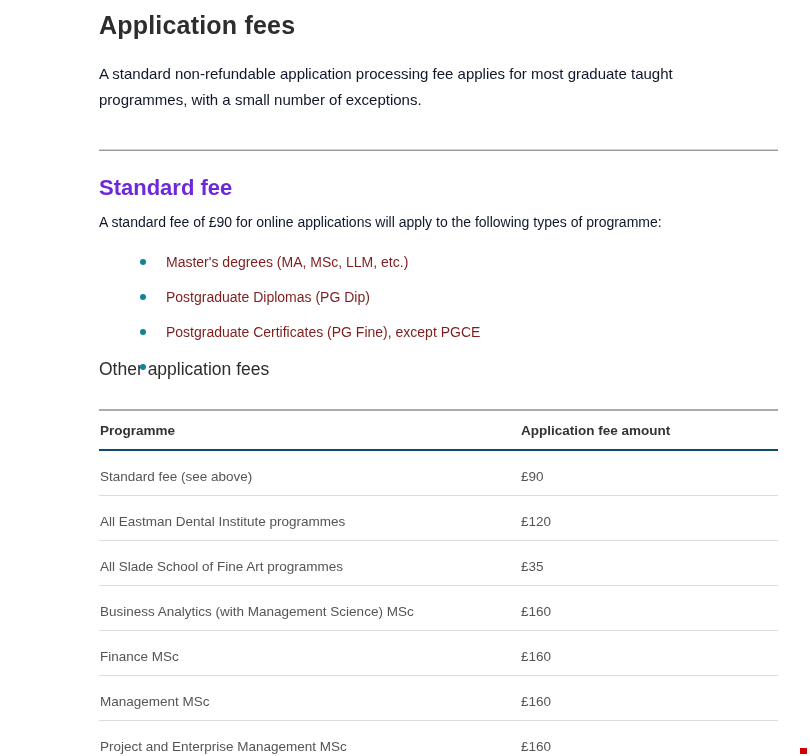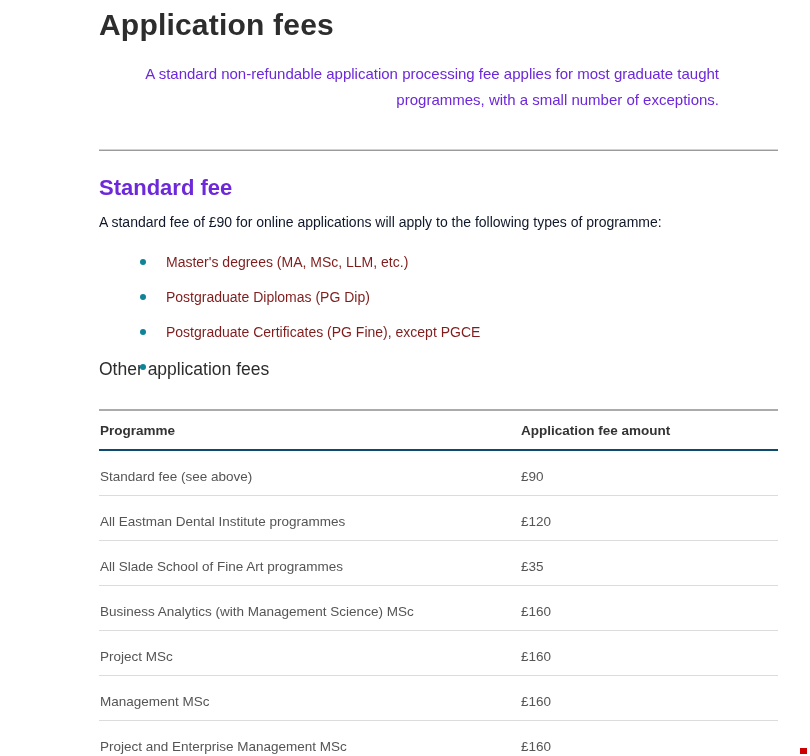--- a/index.html
+++ b/index.html
@@ -11,33 +11,32 @@
     overflow: hidden;
     position: relative;
   }
   .content {
     position: absolute;
     left: 99px; top: 0;
     width: 679px;
   }
   .page-title {
     padding-top: 10px;
-    font-size: 30px;
+    font-size: 25px;
     line-height: 30px;
     font-weight: bold;
     color: #2d2d2d;
     letter-spacing: 0.2px;
   }
   .intro {
     margin-top: 21px;
     width: 620px;
     font-size: 15px;
     line-height: 26px;
-    color: #6d28d9;
-    text-align: right;
+    color: #0f172a;
   }
   .divider {
     margin-top: 36px;
     height: 2px;
     background: #9b9b9b;
     border-top: 1px solid #d2d2d2;
   }
   .h2 {
     margin-top: 24px;
     font-size: 22px;
@@ -161,21 +160,21 @@
       </tr>
       <tr>
         <td>All Slade School of Fine Art programmes</td>
         <td>£35</td>
       </tr>
       <tr>
         <td>Business Analytics (with Management Science) MSc</td>
         <td>£160</td>
       </tr>
       <tr>
-        <td>Project MSc</td>
+        <td>Finance MSc</td>
         <td>£160</td>
       </tr>
       <tr>
         <td>Management MSc</td>
         <td>£160</td>
       </tr>
       <tr>
         <td>Project and Enterprise Management MSc</td>
         <td>£160</td>
       </tr>

